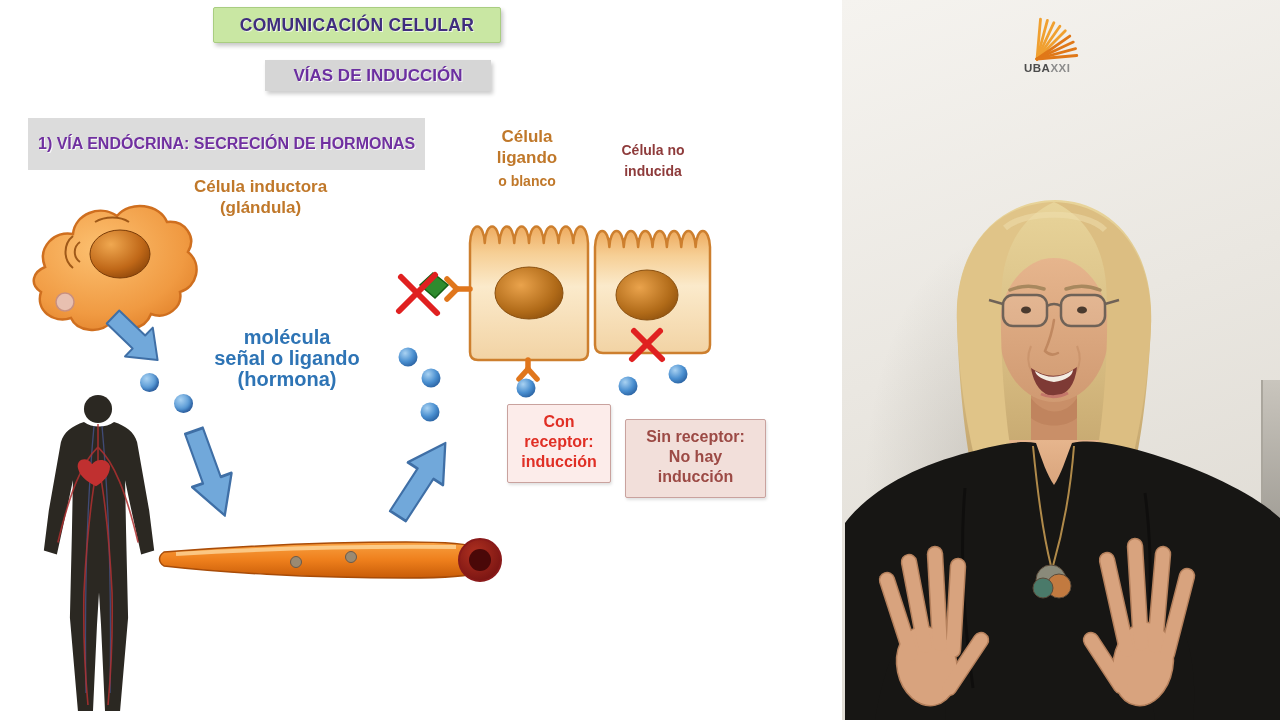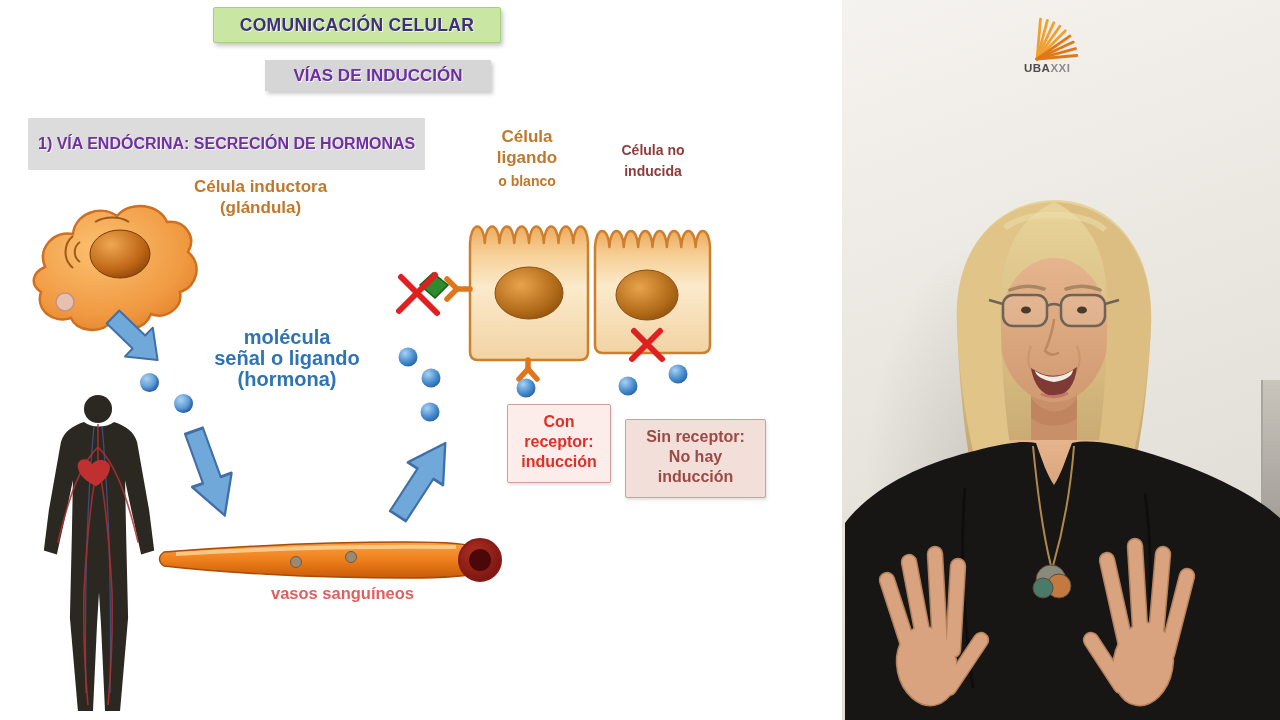--- a/index.html
+++ b/index.html
@@ -208,21 +208,20 @@
   <div class="lbl lbl-inducer">Célula inductora
 (glándula)</div>
   <div class="lbl lbl-signal">molécula
 señal o ligando
 (hormona)</div>
   <div class="lbl lbl-induced">Célula
 ligando</div>
   <div class="lbl lbl-induced-sub" style="top:171px;">o blanco</div>
   <div class="lbl lbl-notinduced">Célula  no
 inducida</div>
-  <div class="lbl lbl-vessels">vasos sanguíneos</div>
 
   <div class="rbox rbox-con">Con
 receptor:
 inducción</div>
   <div class="rbox rbox-sin">Sin receptor:
 No hay
 inducción</div>
 
   <svg class="abs" style="left:25px;top:192px;" width="175" height="150" viewBox="0 0 175 150">
     <defs>

